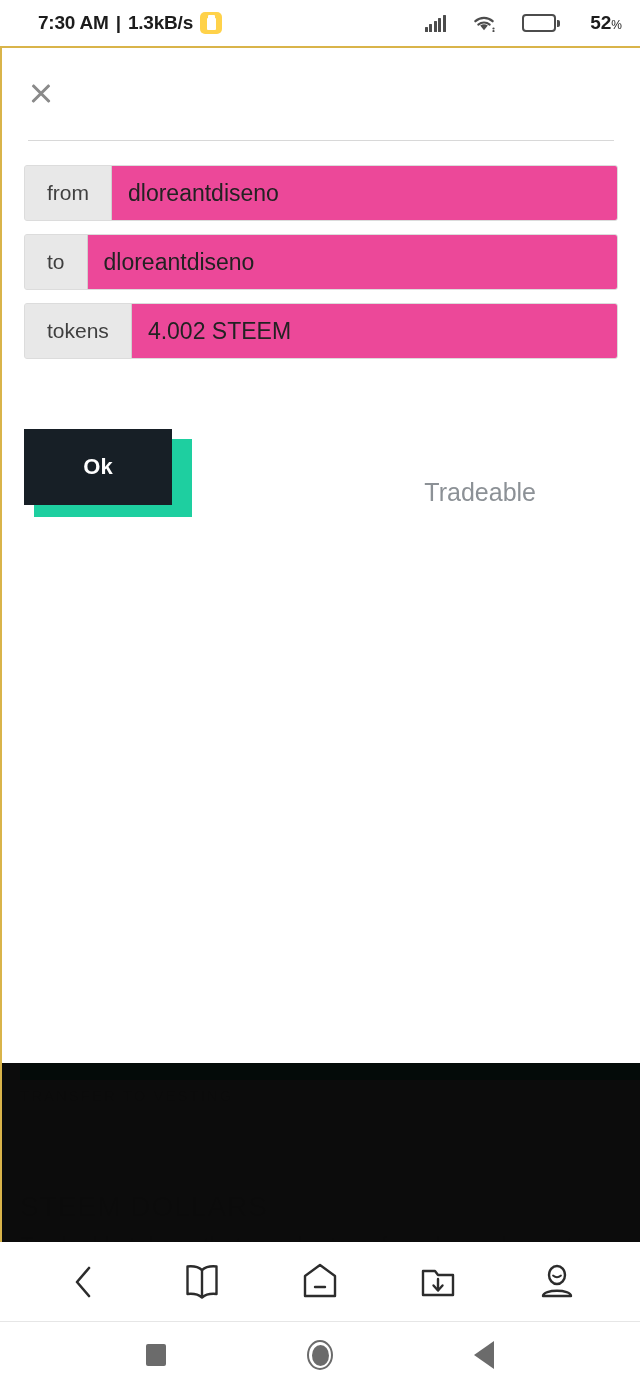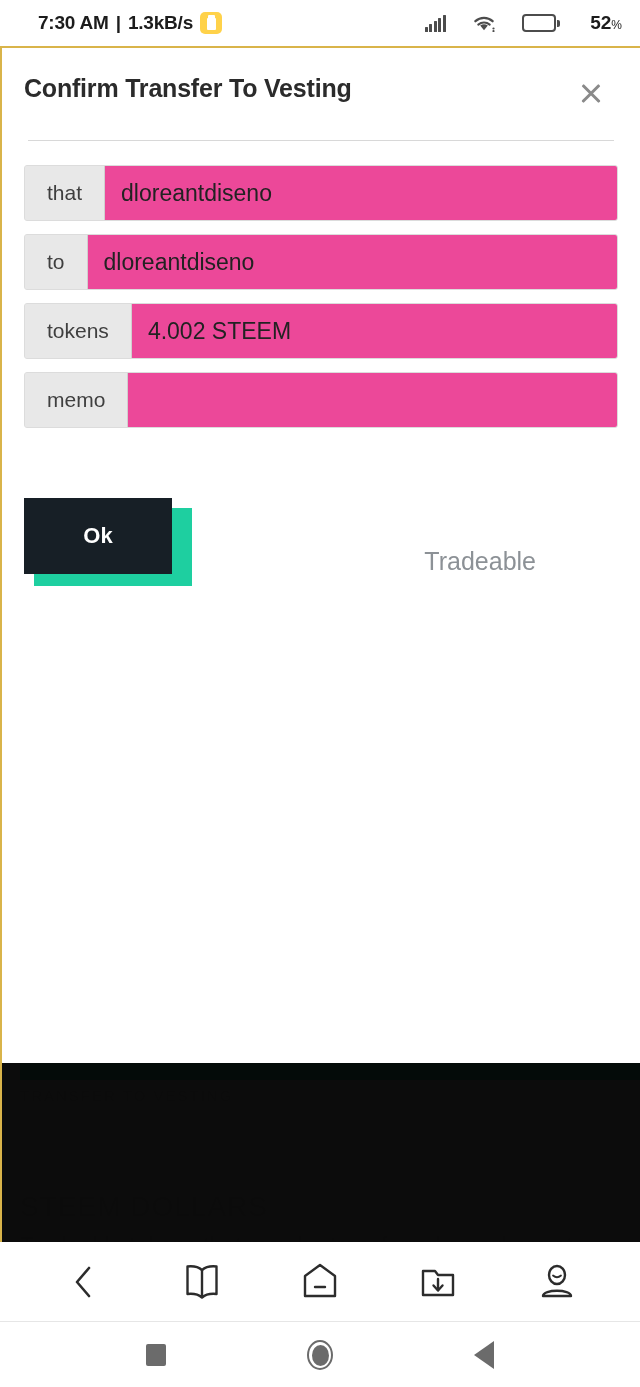--- a/index.html
+++ b/index.html
@@ -364,47 +364,42 @@
       </span>
       <span class="battery-pct"><span>52</span><small>%</small></span>
     </div>
   </div>
 
   <div id="viewport">
 
     <div id="modal">
 
       <div class="modal-head">
-        <div class="modal-title">Confirm Transfer To Vesting</div>
         <div class="close-btn"></div>
       </div>
 
       <div class="modal-divider"></div>
 
       <div class="form-list">
 
         <div class="form-row">
-          <div class="row-label">that</div>
+          <div class="row-label">from</div>
           <div class="row-value">dloreantdiseno</div>
         </div>
 
         <div class="form-row">
           <div class="row-label">to</div>
           <div class="row-value">dloreantdiseno</div>
         </div>
 
         <div class="form-row">
           <div class="row-label">tokens</div>
           <div class="row-value">4.002 STEEM</div>
         </div>
 
-        <div class="form-row">
-          <div class="row-label">memo</div>
-          <div class="row-value"></div>
-        </div>
 
       </div>
 
       <div class="actions">
         <div class="ok-wrap">
           <div class="ok-shadow"></div>
           <button class="ok-btn">Ok</button>
         </div>
         <button class="cancel-btn">Tradeable</button>
       </div>

